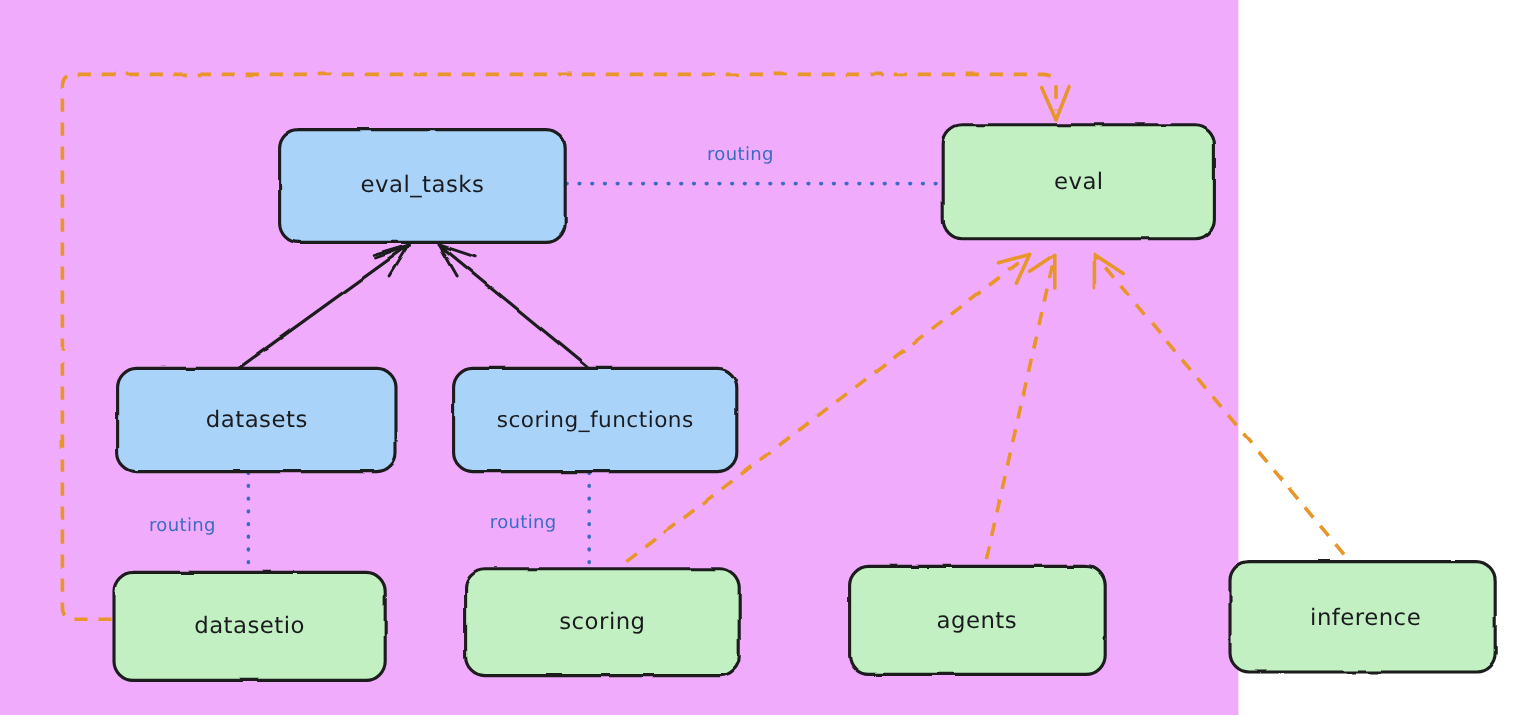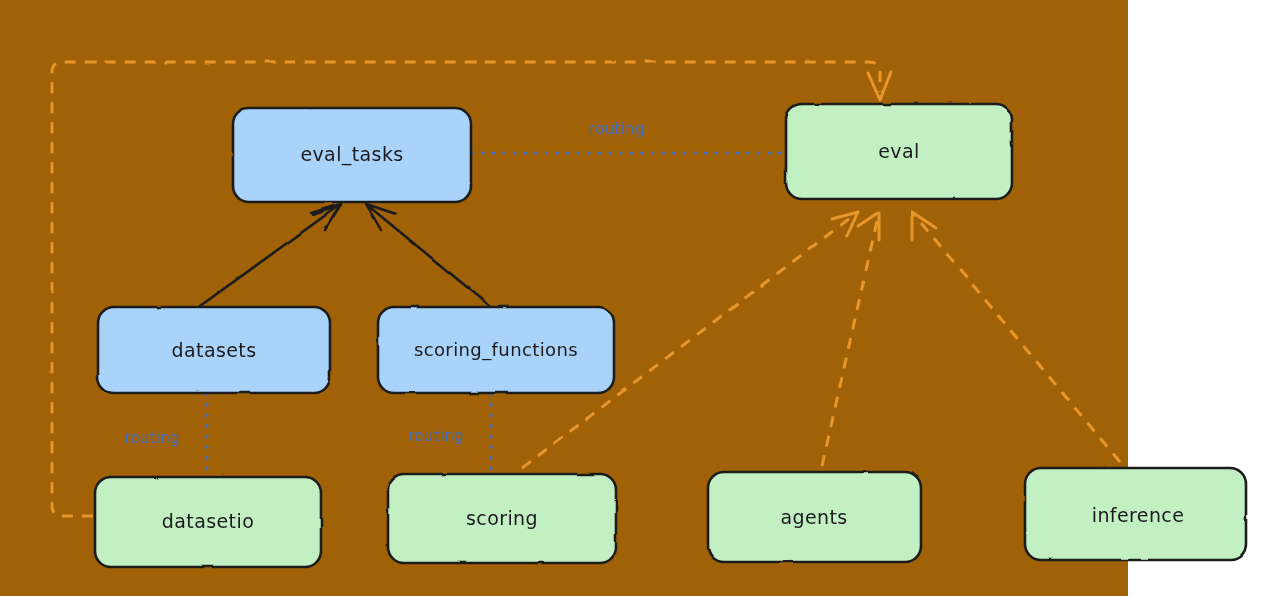--- a/index.html
+++ b/index.html
@@ -8,23 +8,23 @@
     background: #ffffff;
   }
   body {
     width: 1280px;
     height: 596px;
     font-family: "DejaVu Sans", sans-serif;
     overflow: hidden;
   }
   #diagram-root {
     position: relative;
-    width: 1128px;
+    width: 1032px;
     height: 596px;
-    background: #a16207;
+    background: #f0abfc;
   }
   svg.diagram {
     position: absolute;
     top: 0;
     left: 0;
     width: 1280px;
     height: 596px;
   }
   .node-label {
     font-family: "DejaVu Sans", sans-serif;

